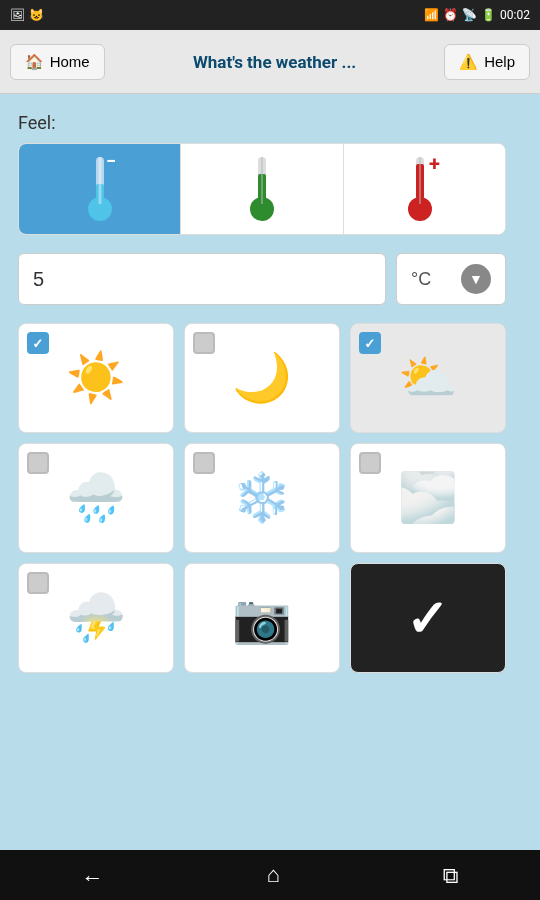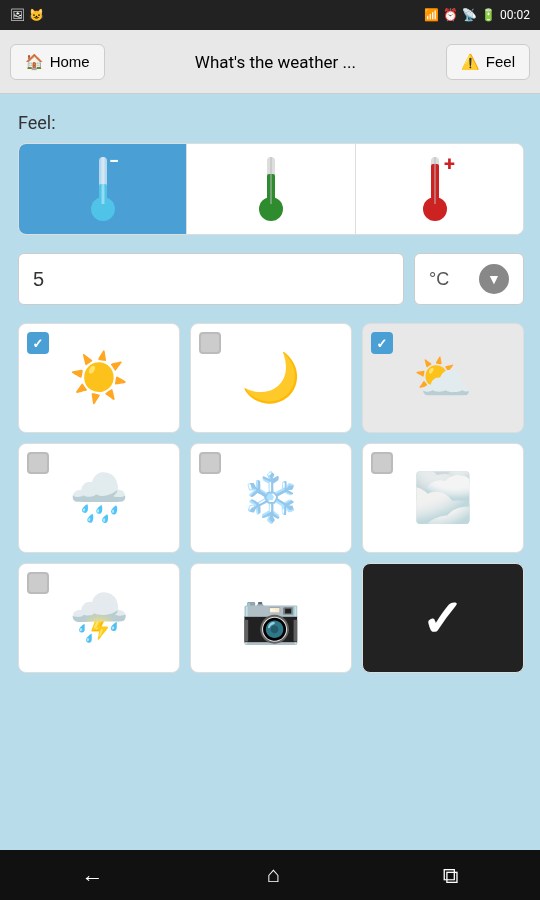--- a/index.html
+++ b/index.html
@@ -43,27 +43,27 @@
       gap: 6px;
       background: #f5f5f5;
       border: 1px solid #ccc;
       border-radius: 6px;
       padding: 8px 14px;
       font-size: 15px;
       cursor: pointer;
     }
     .nav-title {
       font-size: 17px;
-      color: #000000;
-      font-weight: 400;
+      color: #0c4a6e;
+      font-weight: 700;
     }
 
     
     .content {
-      padding: 18px 16px 10px 18px;
+      padding: 18px 34px 10px 18px;
       background: #b8dcea;
       min-height: calc(900px - 94px - 50px);
     }
 
     .section-label {
       font-size: 18px;
       color: #333;
       margin-bottom: 10px;
       font-weight: 400;
     }
@@ -222,21 +222,21 @@
 </div>
 
 <div class="nav-bar">
   <button class="nav-btn">
     <span>🏠</span>
     <span>Home</span>
   </button>
   <span class="nav-title">What's the weather ...</span>
   <button class="nav-btn">
     <span>⚠️</span>
-    <span>Feel</span>
+    <span>Help</span>
   </button>
 </div>
 
 <div class="content">
 
   <div class="section-label">Feel:</div>
   <div class="feel-row">
 
     <div class="feel-item selected" style="position:relative;">
       <svg width="44" height="80" viewBox="0 0 44 80">

